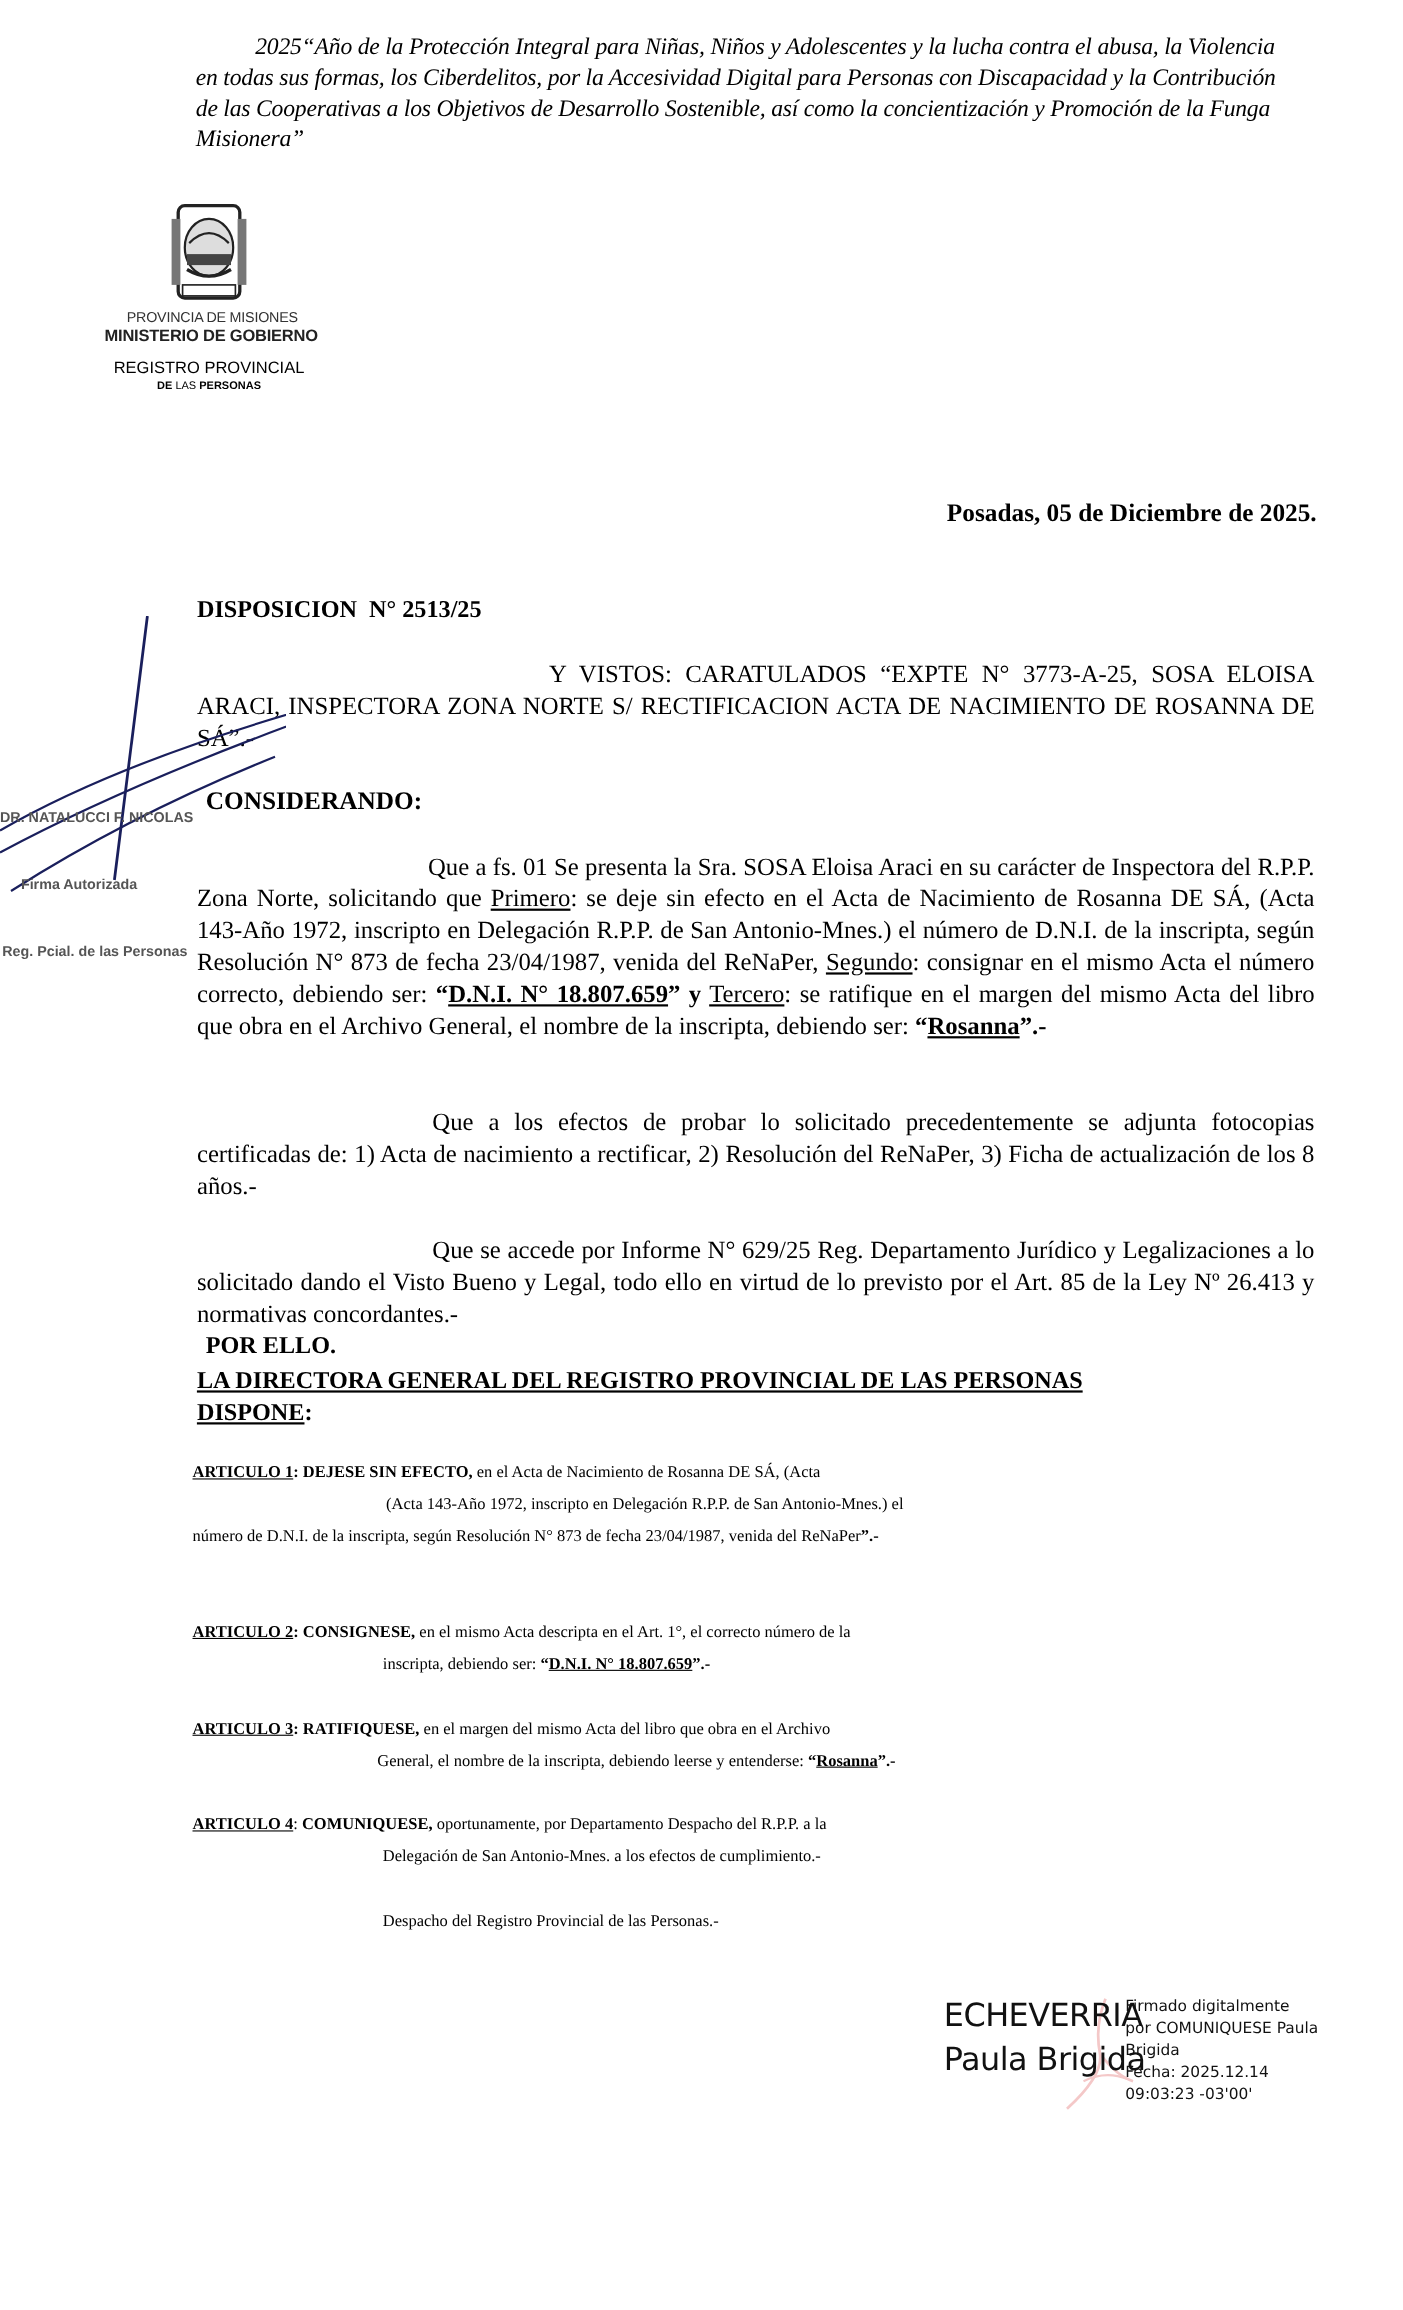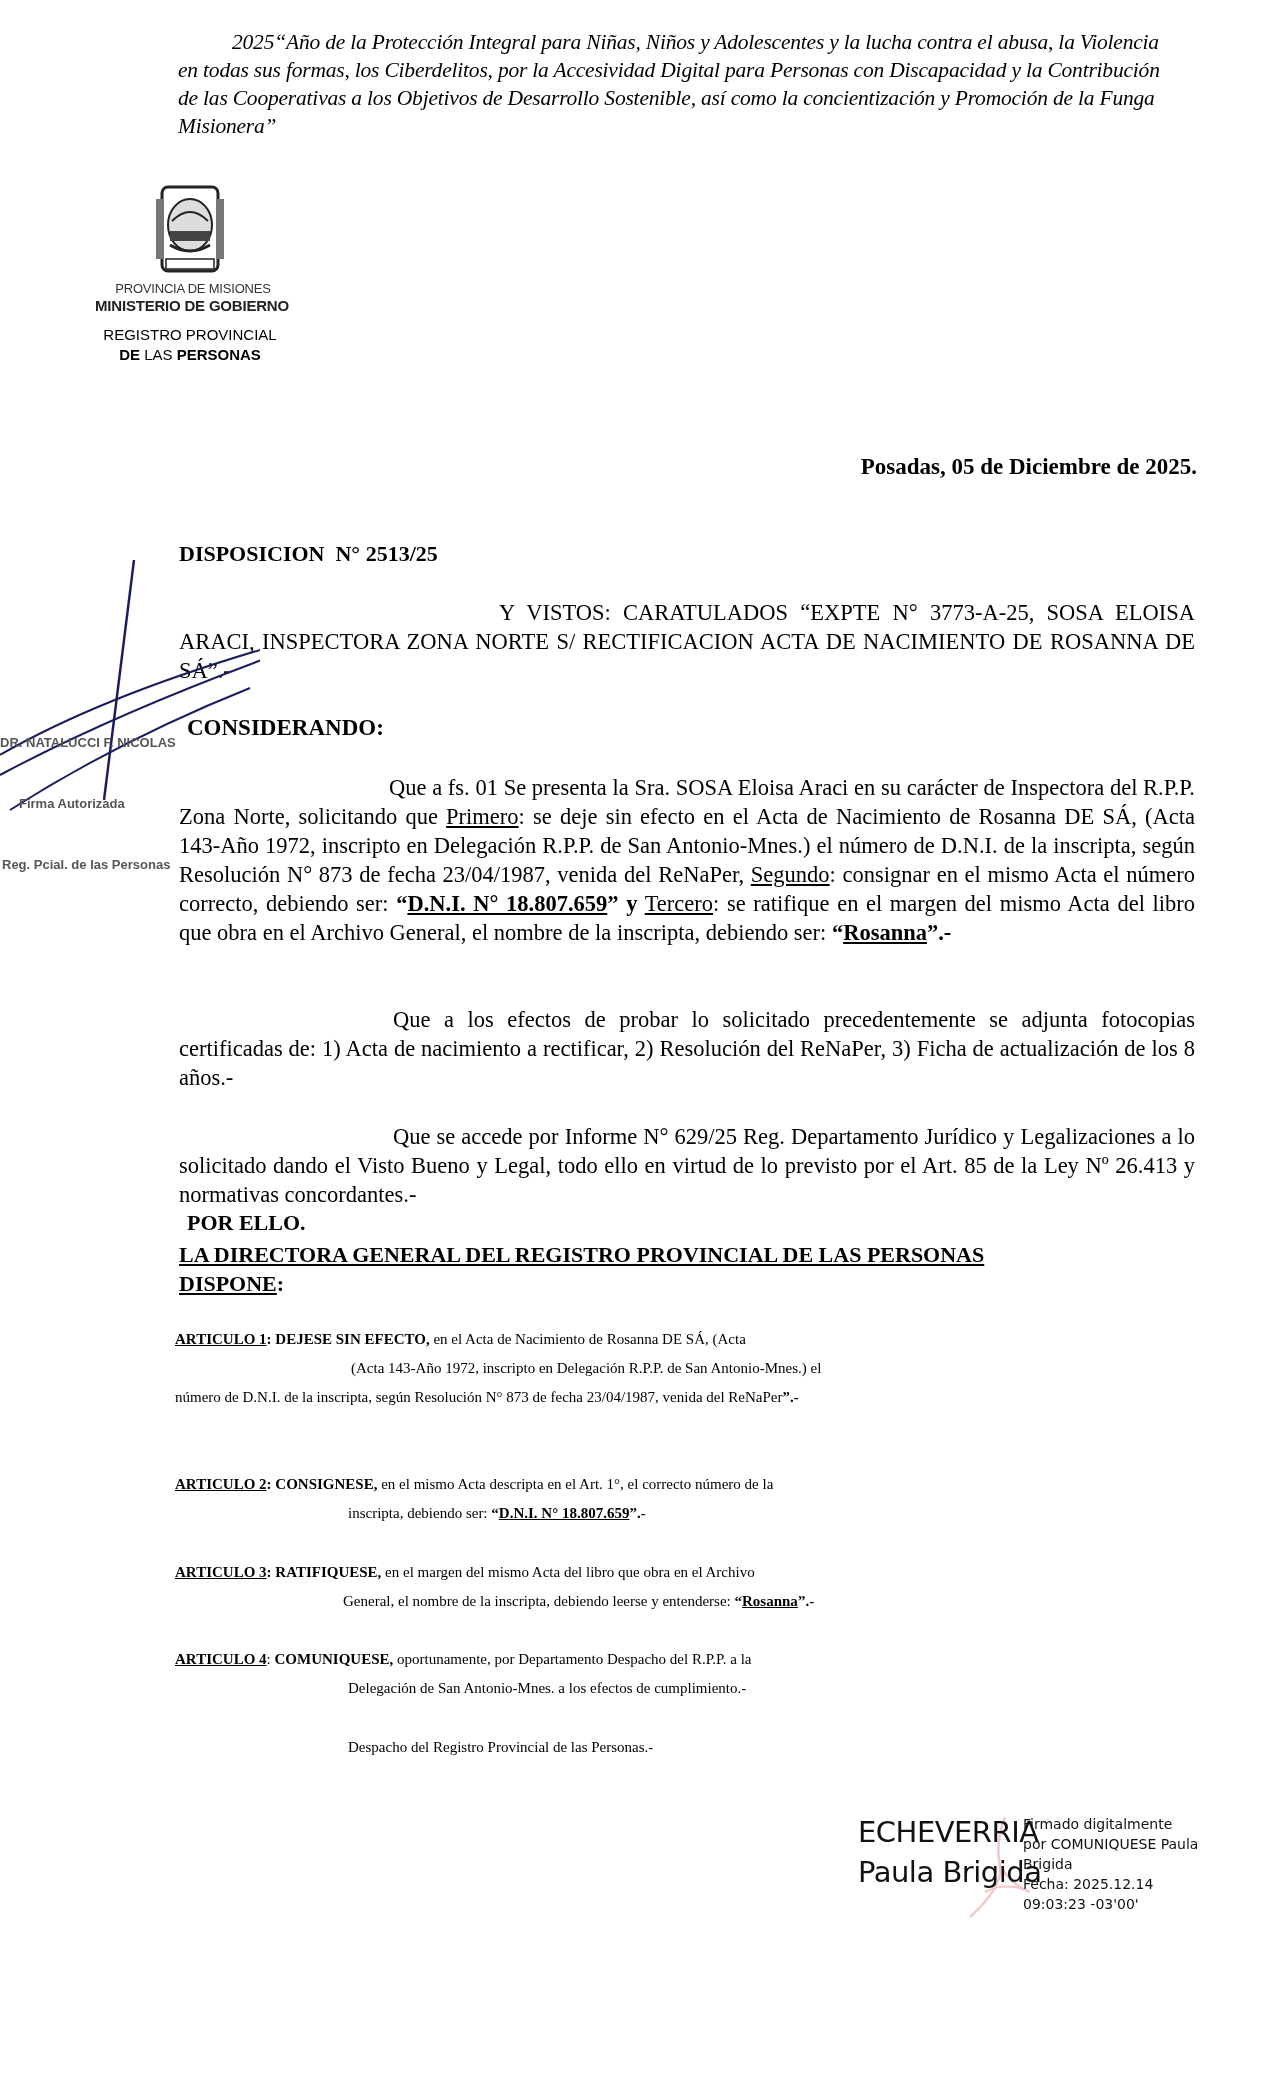--- a/index.html
+++ b/index.html
@@ -4,21 +4,21 @@
 <style>
   html, body { margin:0; padding:0; background:#ffffff; }
   body { width:1275px; height:2100px; position:relative; overflow:hidden; font-family:"Liberation Serif", serif; color:#000; }
   .abs { position:absolute; }
   .header-motto { left:178px; top:28px; width:990px; font-style:italic; font-size:21.5px; line-height:28px; letter-spacing:-0.2px; }
   .header-motto .indent { display:inline-block; width:54px; }
   .logo { left:140px; top:185px; width:100px; height:92px; }
   .gov1 { left:98px; top:281px; width:190px; text-align:center; font-family:"Liberation Sans", sans-serif; font-size:13px; color:#333; letter-spacing:-0.2px; }
   .gov2 { left:72px; top:297px; width:240px; text-align:center; font-family:"Liberation Sans", sans-serif; font-size:15px; font-weight:bold; color:#222; letter-spacing:-0.2px; }
   .reg1 { left:80px; top:326px; width:220px; text-align:center; font-family:"Liberation Sans", sans-serif; font-size:15px; }
-  .reg2 { left:80px; top:346px; width:220px; text-align:center; font-family:"Liberation Sans", sans-serif; font-size:15px; }
+  .reg2 { left:80px; top:346px; width:220px; text-align:center; font-family:"Liberation Sans", sans-serif; font-size:10px; }
   .date { right:78px; top:454px; font-weight:bold; font-size:23px; }
   .title { left:179px; top:541px; font-weight:bold; font-size:22px; }
   .para { left:179px; width:1016px; font-size:22.5px; line-height:29px; text-align:justify; text-align-last:left; }
   .para .ind { display:inline-block; width:210px; }
   .para .ind2 { display:inline-block; width:214px; }
   .bold { font-weight:bold; }
   .ul { text-decoration:underline; }
   .considerando { left:187px; top:715px; font-weight:bold; font-size:23px; }
   .porello { left:187px; top:1210px; font-weight:bold; font-size:22px; }
   .directora { left:179px; width:1016px; top:1240px; font-weight:bold; font-size:22px; line-height:29px; }

